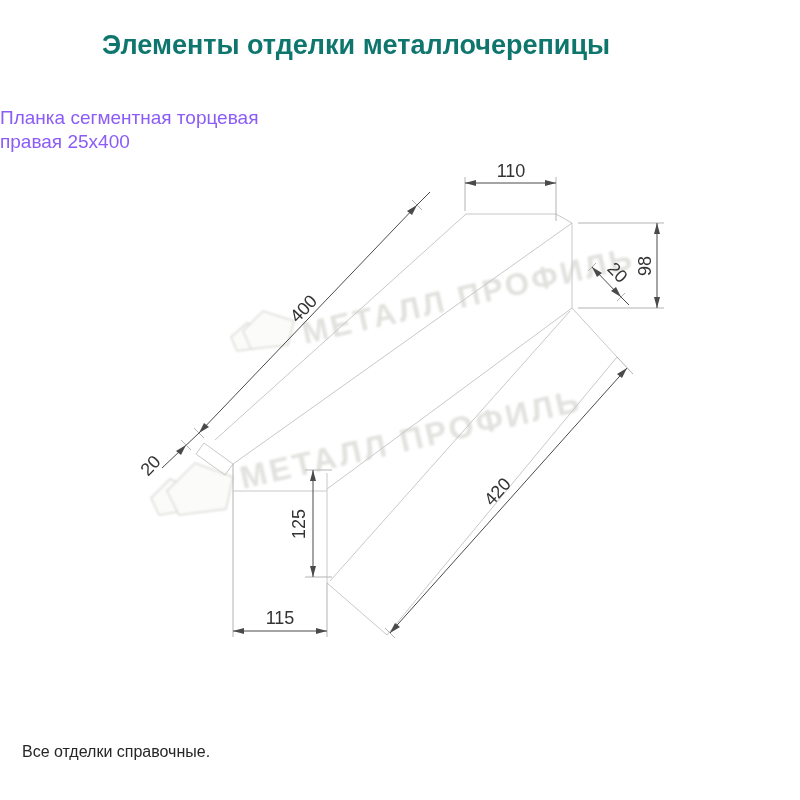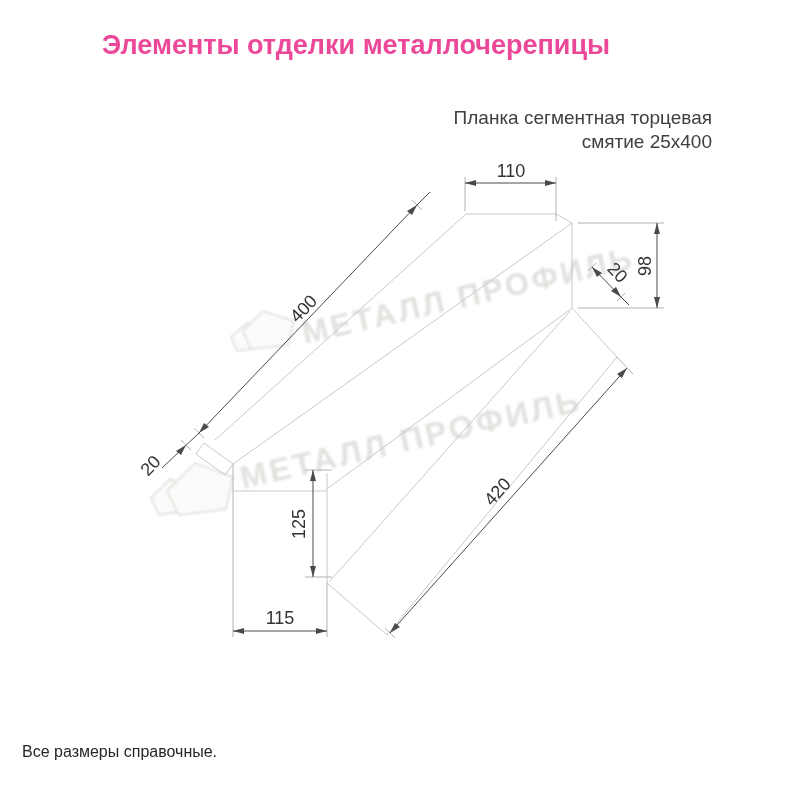--- a/index.html
+++ b/index.html
@@ -2,25 +2,25 @@
 <html><head>
 <meta charset="utf-8">
 <style>
   html,body{margin:0;padding:0;background:#ffffff;}
   .page{
     position:relative;width:800px;height:800px;background:#ffffff;overflow:hidden;
     font-family:"Liberation Sans", sans-serif;
   }
   .title{
     position:absolute;top:30px;left:0;width:712px;text-align:center;
-    font-size:27px;font-weight:bold;color:#ec4899;letter-spacing:0px;
+    font-size:27px;font-weight:bold;color:#0f766e;letter-spacing:0px;
   }
   .subtitle{
-    position:absolute;top:106px;left:0;width:712px;text-align:right;
-    font-size:19px;font-weight:400;color:#404040;line-height:24px;
+    position:absolute;top:106px;left:0;width:712px;text-align:left;
+    font-size:19px;font-weight:400;color:#8b5cf6;line-height:24px;
   }
   .footer{
     position:absolute;left:22px;top:740px;width:760px;
     font-size:16px;color:#262626;line-height:23px;text-align:left;
   }
   .drawing{position:absolute;left:0;top:0;}
   svg text.dim{
     font-family:"Liberation Sans", sans-serif;
     font-size:18px;fill:#333333;
   }
@@ -36,21 +36,21 @@
 </style>
 </head>
 <body>
 
 <div class="page">
 
   <div class="title">Элементы отделки металлочерепицы</div>
 
   <div class="subtitle">
     <div>Планка сегментная торцевая</div>
-    <div>смятие 25х400</div>
+    <div>правая 25х400</div>
   </div>
 
   <div class="drawing">
   <svg width="800" height="800" viewBox="0 0 800 800">
 
     <g style="filter:blur(1.1px)">
       <path class="logo" d="M231,337 L247,323 L263,330 L258,348 L237,351 Z"></path>
       <path class="logo" d="M243,331 L263,311 L294,321 L288,345 L251,349 Z"></path>
       <text class="wm" x="305" y="344" font-size="31" transform="rotate(-13 305 344)">МЕТАЛЛ ПРОФИЛЬ</text>
     </g>
@@ -145,16 +145,16 @@
       <line class="dim-ln" x1="390" y1="633" x2="627" y2="368"></line>
       <polygon class="arr" points="390,633 400,627 395,623"></polygon>
       <polygon class="arr" points="627,368 622,378 617,374"></polygon>
       <text class="dim" x="499" y="497" text-anchor="middle" transform="rotate(-48 499 493)">420</text>
     </g>
 
   </svg>
   </div>
 
   <div class="footer">
-    <div>Все размеры справочные.</div>
+    <div>Все отделки справочные.</div>
   </div>
 
 </div>
 
 </body></html>

